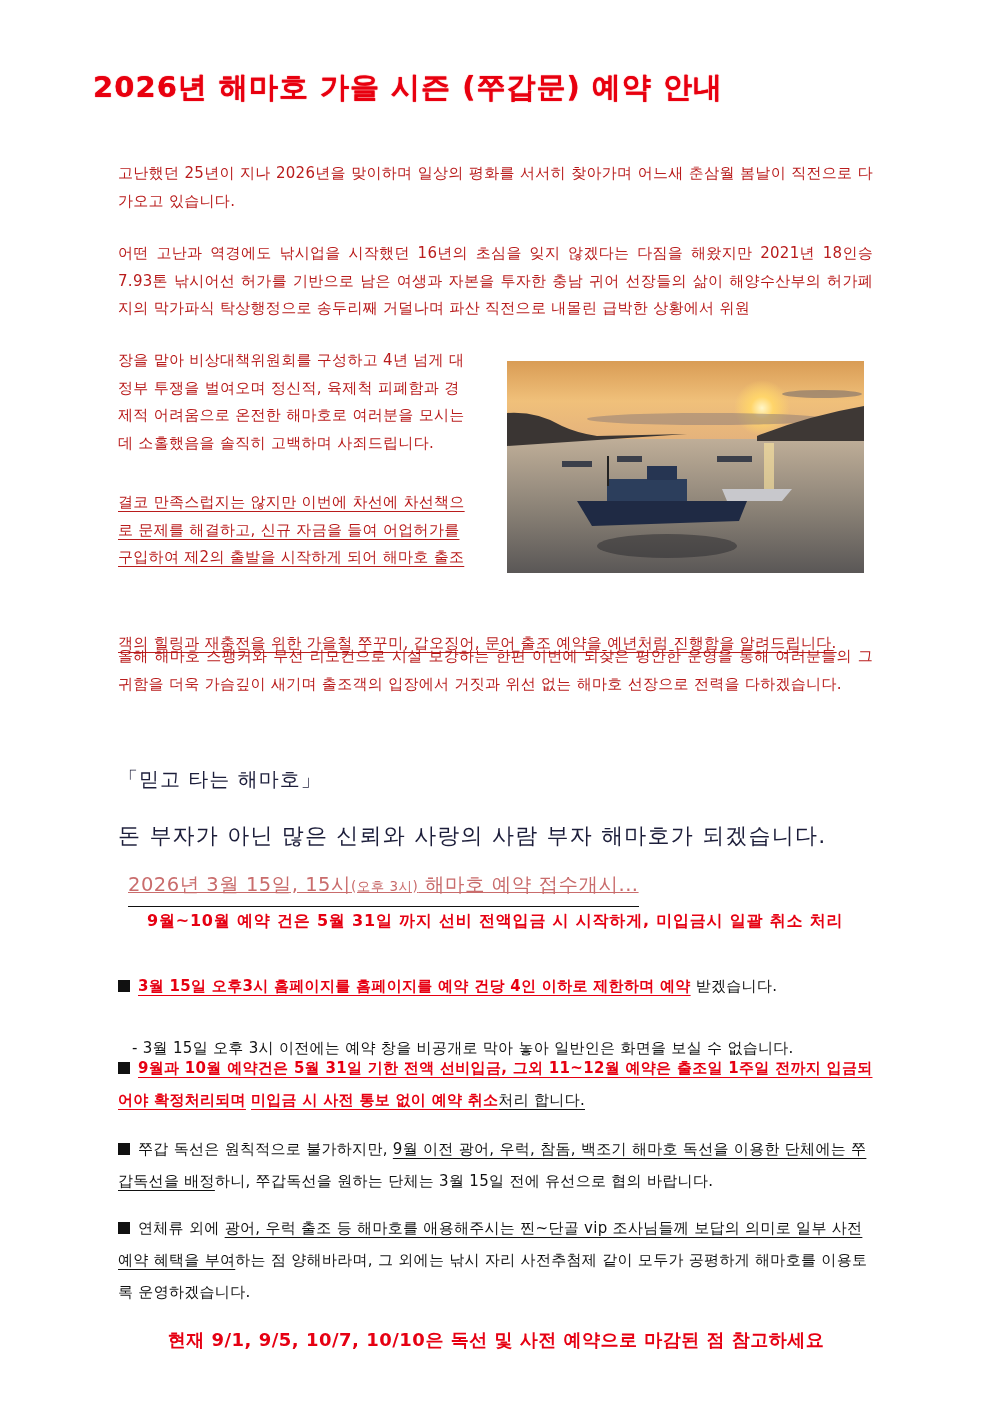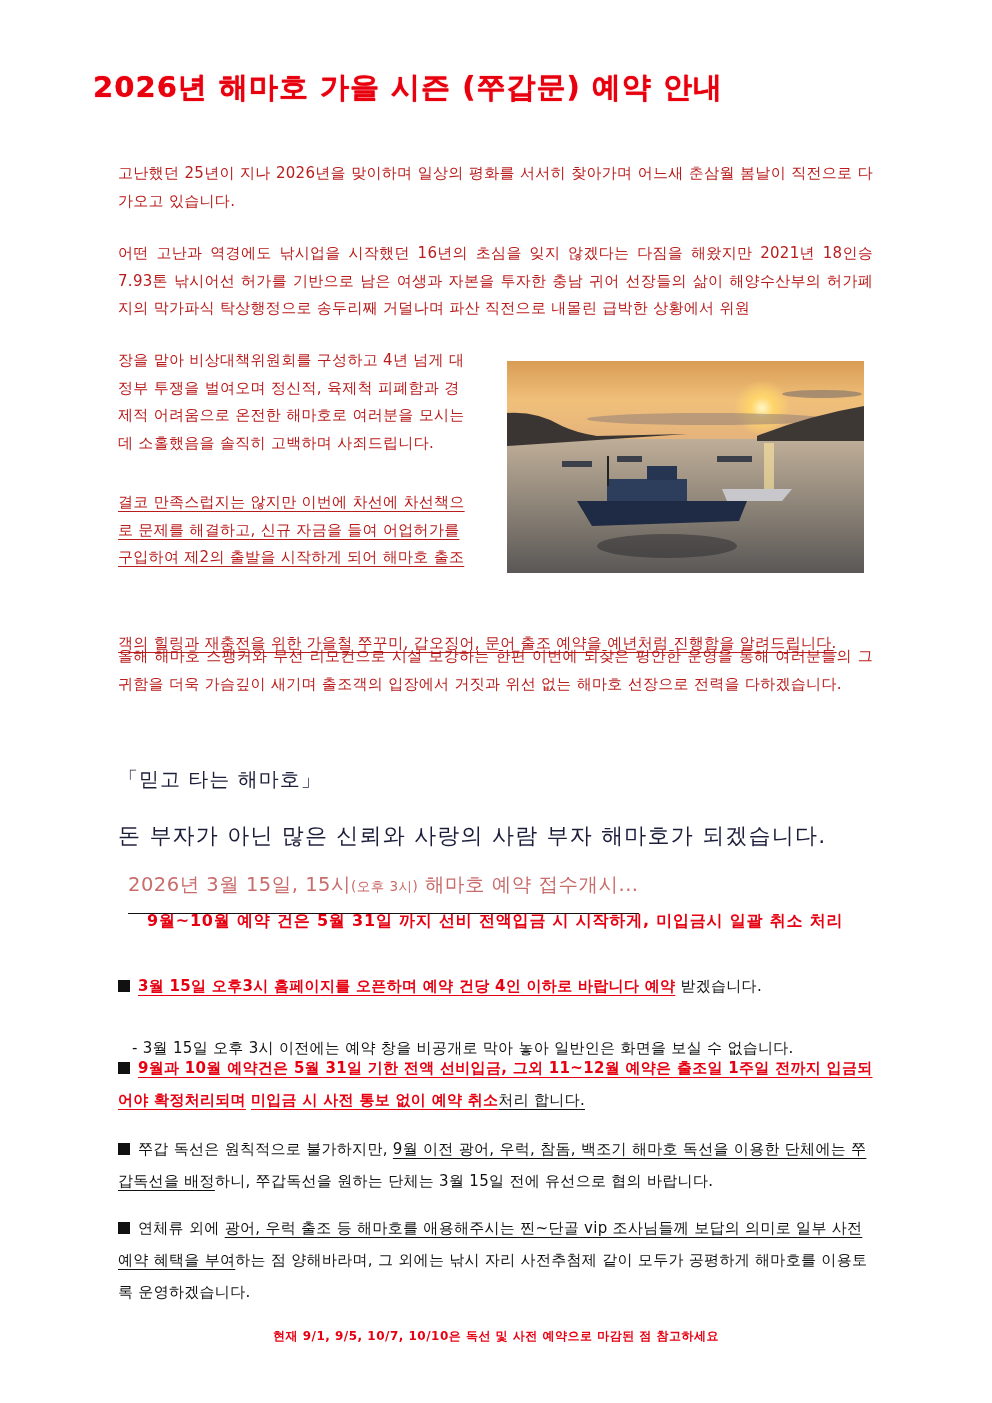--- a/index.html
+++ b/index.html
@@ -10,27 +10,27 @@
            text-shadow:0 0 1px #e8000f; }
   .para { position:absolute; left:118px; width:755px; font-size:15px; line-height:27.5px;
           text-align:justify; color:#b91c1c; letter-spacing:0.3px; }
   .u { text-decoration:underline; text-underline-offset:4px; text-decoration-thickness:1px; }
   .photo { position:absolute; left:507px; top:361px; width:357px; height:212px; overflow:hidden;
            background:linear-gradient(180deg,#e2a85a 0%,#f1c27a 30%,#d9a066 42%,#7a6e67 50%,#c9b7a0 62%,#8c8276 80%,#4d4a49 100%); }
   .slogan { position:absolute; left:118px; font-weight:normal; color:#1c1d3a; }
   .slogan1 { top:766px; font-size:20px; letter-spacing:1px; }
   .slogan2 { top:797px; font-size:22px; letter-spacing:1.2px;margin-top:24px; }
   .open-line { position:absolute; left:128px; top:871px; font-size:19.5px; color:#c96c6c;
-               border-bottom:1.5px solid #111; padding-bottom:15px; letter-spacing:0.5px; }
+               border-bottom:1.5px solid #111; padding-bottom:8px; letter-spacing:0.5px;text-decoration:underline; }
   .open-line small { font-size:13.5px; }
   .deadline { position:absolute; left:147px; top:911px; font-size:16px; font-weight:bold; color:#e60012; letter-spacing:0.8px; }
   .bullet { position:absolute; left:118px; width:755px; font-size:15px; line-height:32px; letter-spacing:0.3px; }
   .sq { display:inline-block; width:12px; height:12px; background:#111; margin-right:8px; vertical-align:-1px; }
   .red { color:#e60012; font-weight:bold; }
-  .footer { position:absolute; left:0; top:1328px; width:992px; text-align:center; font-size:12px;
+  .footer { position:absolute; left:0; top:1328px; width:992px; text-align:center; font-size:18px;
             font-weight:bold; color:#e60012; letter-spacing:0.5px; }
 </style>
 </head>
 <body>
 
 <div class="title">2026년 해마호 가을 시즌 (쭈갑문) 예약 안내</div>
 
 <div class="para" style="top:160px;">고난했던 25년이 지나 2026년을 맞이하며 일상의 평화를 서서히 찾아가며 어느새 춘삼월 봄날이 직전으로 다가오고 있습니다.</div>
 
 <div class="para" style="top:240px;">어떤 고난과 역경에도 낚시업을 시작했던 16년의 초심을 잊지 않겠다는 다짐을 해왔지만 2021년 18인승 7.93톤 낚시어선 허가를 기반으로 남은 여생과 자본을 투자한 충남 귀어 선장들의 삶이 해양수산부의 허가폐지의 막가파식 탁상행정으로 송두리째 거덜나며 파산 직전으로 내몰린 급박한 상황에서 위원</div>
@@ -94,21 +94,21 @@
 
 <div class="slogan slogan1">「믿고 타는 해마호」</div>
 <div class="slogan slogan2">돈 부자가 아닌 많은 신뢰와 사랑의 사람 부자 해마호가 되겠습니다.</div>
 
 <div class="open-line">
   <span>2026년 3월 15일, 15시</span><small>(오후 3시)</small><span> 해마호 예약 접수개시...</span>
 </div>
 <div class="deadline">9월~10월 예약 건은 5월 31일 까지 선비 전액입금 시 시작하게, 미입금시 일괄 취소 처리</div>
 
 <div class="bullet" style="top:970px;">
-  <span class="sq"></span><span class="red u">3월 15일 오후3시 홈페이지를 오픈하며 예약 건당 4인 이하로 바랍니다 예약</span><span> 받겠습니다.</span>
+  <span class="sq"></span><span class="red u">3월 15일 오후3시 홈페이지를 홈페이지를 예약 건당 4인 이하로 제한하며 예약</span><span> 받겠습니다.</span>
 </div>
 <div class="bullet" style="top:1002px; left:132px; width:745px;margin-top:30px;">- 3월 15일 오후 3시 이전에는 예약 창을 비공개로 막아 놓아 일반인은 화면을 보실 수 없습니다.</div>
 
 <div class="bullet" style="top:1052px;">
   <span class="sq"></span><span class="red u">9월과 10월 예약건은 5월 31일 기한 전액 선비입금, 그외 11~12월 예약은 출조일 1주일 전까지 입금되어야 확정처리되며</span> <span class="red u">미입금 시 사전 통보 없이 예약 취소</span><span class="u">처리 합니다.</span>
 </div>
 
 <div class="bullet" style="top:1133px;">
   <span class="sq"></span><span>쭈갑 독선은 원칙적으로 불가하지만, </span><span class="u">9월 이전 광어, 우럭, 참돔, 백조기 해마호 독선을 이용한 단체에는 쭈갑독선을 배정</span><span>하니, 쭈갑독선을 원하는 단체는 3월 15일 전에 유선으로 협의 바랍니다.</span>
 </div>

